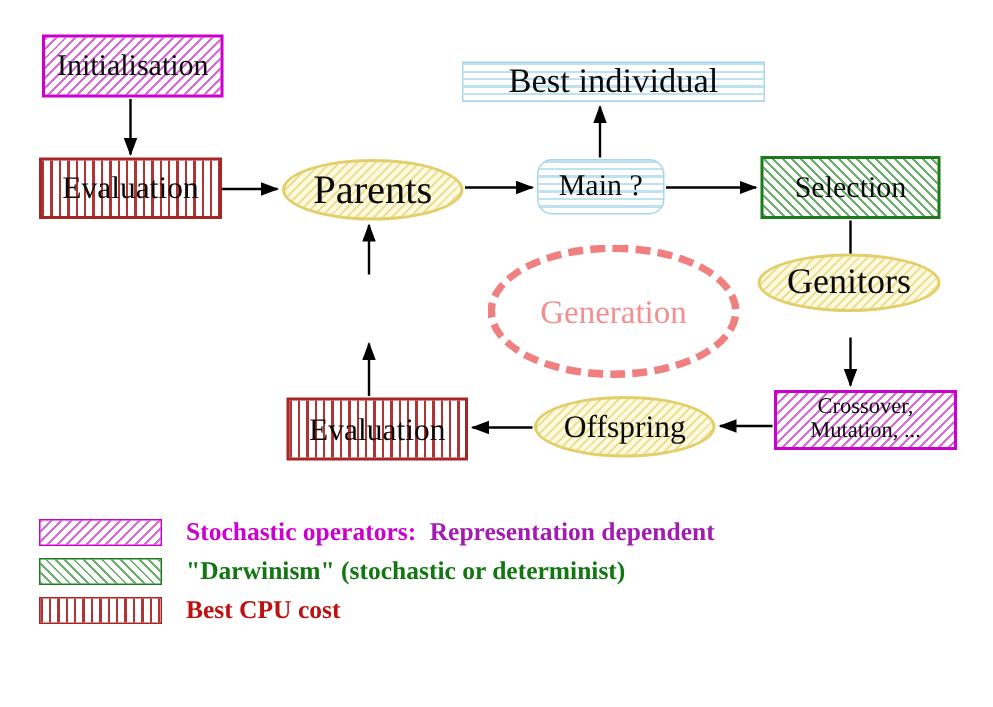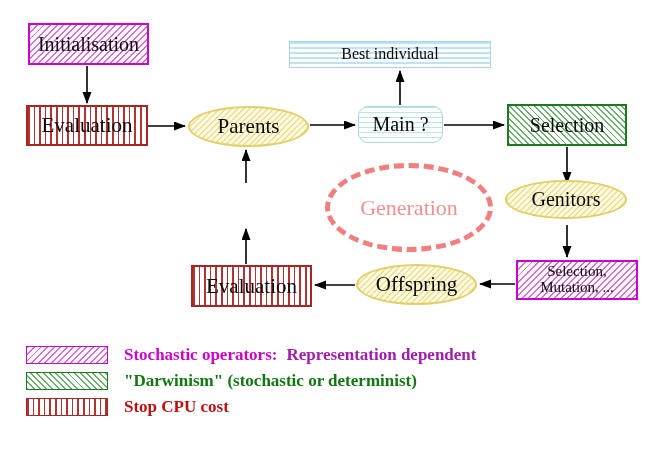--- a/index.html
+++ b/index.html
@@ -54,53 +54,53 @@
     <line x1="515" y1="284" x2="480" y2="284" stroke="#000" stroke-width="1.6" marker-end="url(#ah)"></line>
     <line x1="355" y1="285" x2="315" y2="285" stroke="#000" stroke-width="1.6" marker-end="url(#ah)"></line>
     <line x1="246" y1="264" x2="246" y2="229" stroke="#000" stroke-width="1.6" marker-end="url(#ah)"></line>
     <line x1="246" y1="183" x2="246" y2="150" stroke="#000" stroke-width="1.6" marker-end="url(#ah)"></line>
   </svg>
 
   <div class="node h-magenta" style="left:28px;top:23px;width:121px;height:42px;font-size:20px">Initialisation</div>
 
   <div class="node h-red" style="left:26px;top:105px;width:122px;height:41px;font-size:21px">Evaluation</div>
 
-  <div class="node ellipse h-yellow" style="left:188px;top:106px;width:121px;height:41px;font-size:21px">Parents</div>
+  <div class="node ellipse h-yellow" style="left:188px;top:106px;width:121px;height:41px;font-size:27px">Parents</div>
 
-  <div class="node h-cyan" style="left:289px;top:41px;width:202px;height:27px;font-size:16px">Best individual</div>
+  <div class="node h-cyan" style="left:308px;top:41px;width:202px;height:27px;font-size:23px">Best individual</div>
 
   <div class="node h-cyan rounded" style="left:358px;top:106px;width:85px;height:37px;font-size:20px">Main ?</div>
 
   <div class="node h-green" style="left:507px;top:104px;width:120px;height:42px;font-size:20px">Selection</div>
 
 
   <div class="node gen-ellipse" style="left:325px;top:163px;width:168px;height:89px;font-size:22px">Generation</div>
 
-  <div class="node ellipse h-yellow" style="left:505px;top:180px;width:122px;height:39px;font-size:20px">Genitors</div>
+  <div class="node ellipse h-yellow" style="left:505px;top:169px;width:122px;height:39px;font-size:24px">Genitors</div>
 
   <div class="node h-red" style="left:191px;top:265px;width:121px;height:42px;font-size:21px">Evaluation</div>
 
   <div class="node ellipse h-yellow" style="left:356px;top:264px;width:121px;height:41px;font-size:21px">Offspring</div>
 
   <div class="node h-magenta" style="left:516px;top:260px;width:122px;height:40px;font-size:15px;flex-direction:column">
-    <span>Selection,</span>
+    <span>Crossover,</span>
     <span>Mutation, ...</span>
   </div>
 
   <div class="legend-row" style="top:345px">
     <div class="swatch h-magenta"></div>
     <div class="legend-text">
       <span class="t-magenta">Stochastic operators:</span><span class="t-gold">Representation dependent</span>
     </div>
   </div>
 
   <div class="legend-row" style="top:371px">
     <div class="swatch h-green"></div>
     <div class="legend-text t-green">"Darwinism" (stochastic or determinist)</div>
   </div>
 
   <div class="legend-row" style="top:397px">
     <div class="swatch h-red"></div>
-    <div class="legend-text t-red">Stop CPU cost</div>
+    <div class="legend-text t-red">Best CPU cost</div>
   </div>
 
 
 </div>
 
 </body></html>

